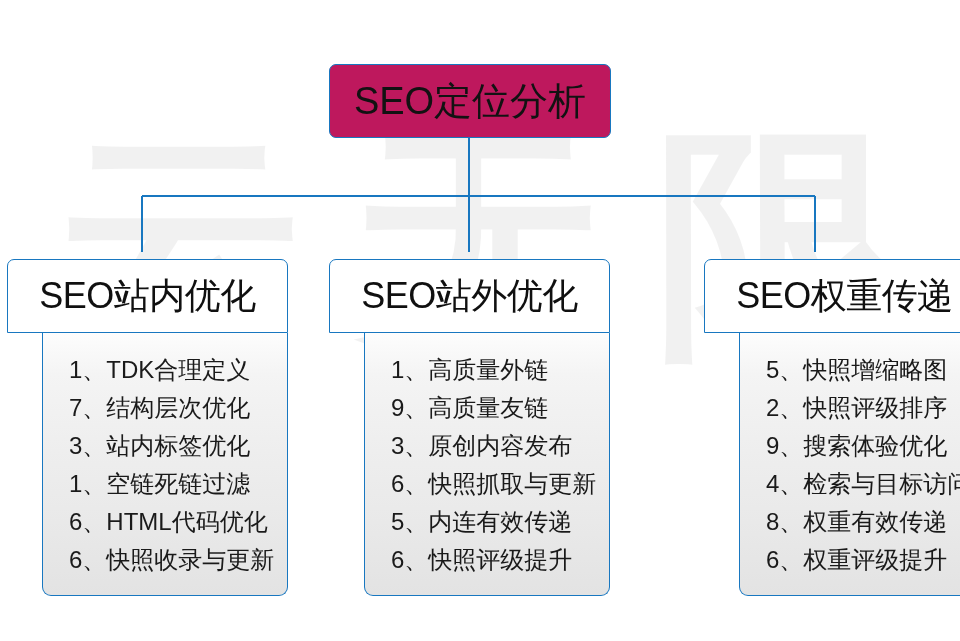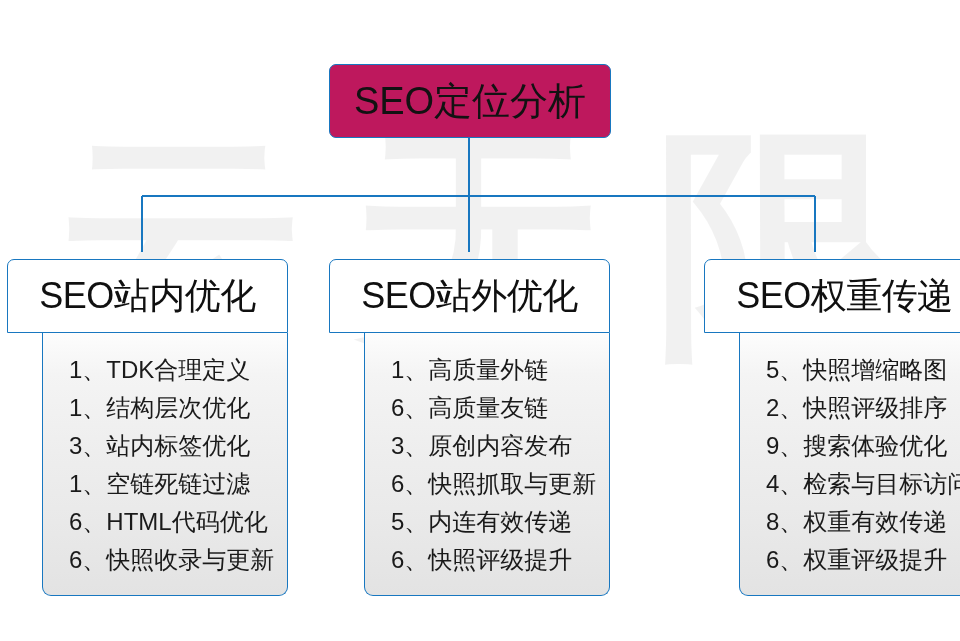--- a/index.html
+++ b/index.html
@@ -154,37 +154,37 @@
     <span class="node-title">SEO定位分析</span>
   </div>
 
   <div class="column col-1">
     <div class="col-header">
       <span class="col-title">SEO站内优化</span>
     </div>
     <div class="col-body">
       <ul class="list">
         <li>1、TDK合理定义</li>
-        <li>1、结构层次优化</li>
+        <li>7、结构层次优化</li>
         <li>3、站内标签优化</li>
         <li>1、空链死链过滤</li>
         <li>6、HTML代码优化</li>
         <li>6、快照收录与更新</li>
       </ul>
     </div>
   </div>
 
   <div class="column col-2">
     <div class="col-header">
       <span class="col-title">SEO站外优化</span>
     </div>
     <div class="col-body">
       <ul class="list">
         <li>1、高质量外链</li>
-        <li>6、高质量友链</li>
+        <li>9、高质量友链</li>
         <li>3、原创内容发布</li>
         <li>6、快照抓取与更新</li>
         <li>5、内连有效传递</li>
         <li>6、快照评级提升</li>
       </ul>
     </div>
   </div>
 
   <div class="column col-3">
     <div class="col-header">

